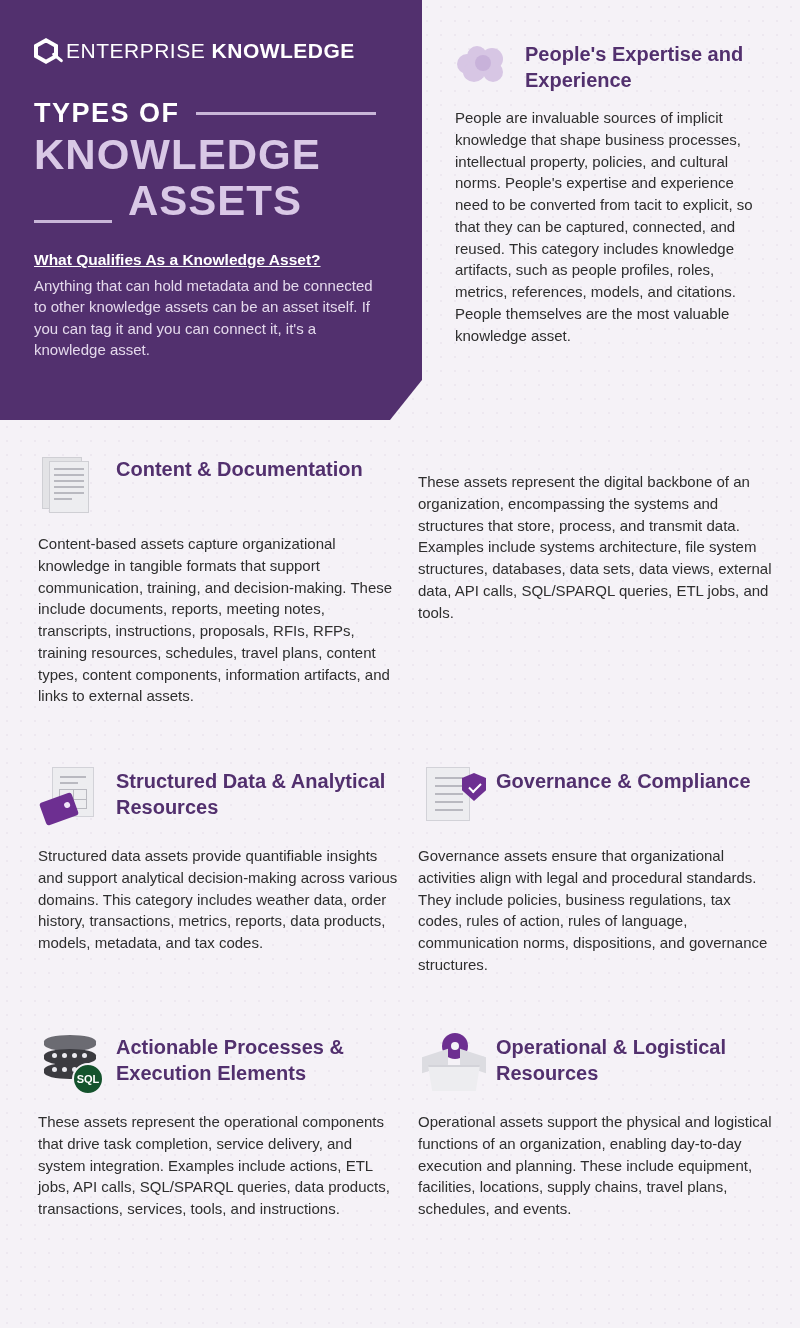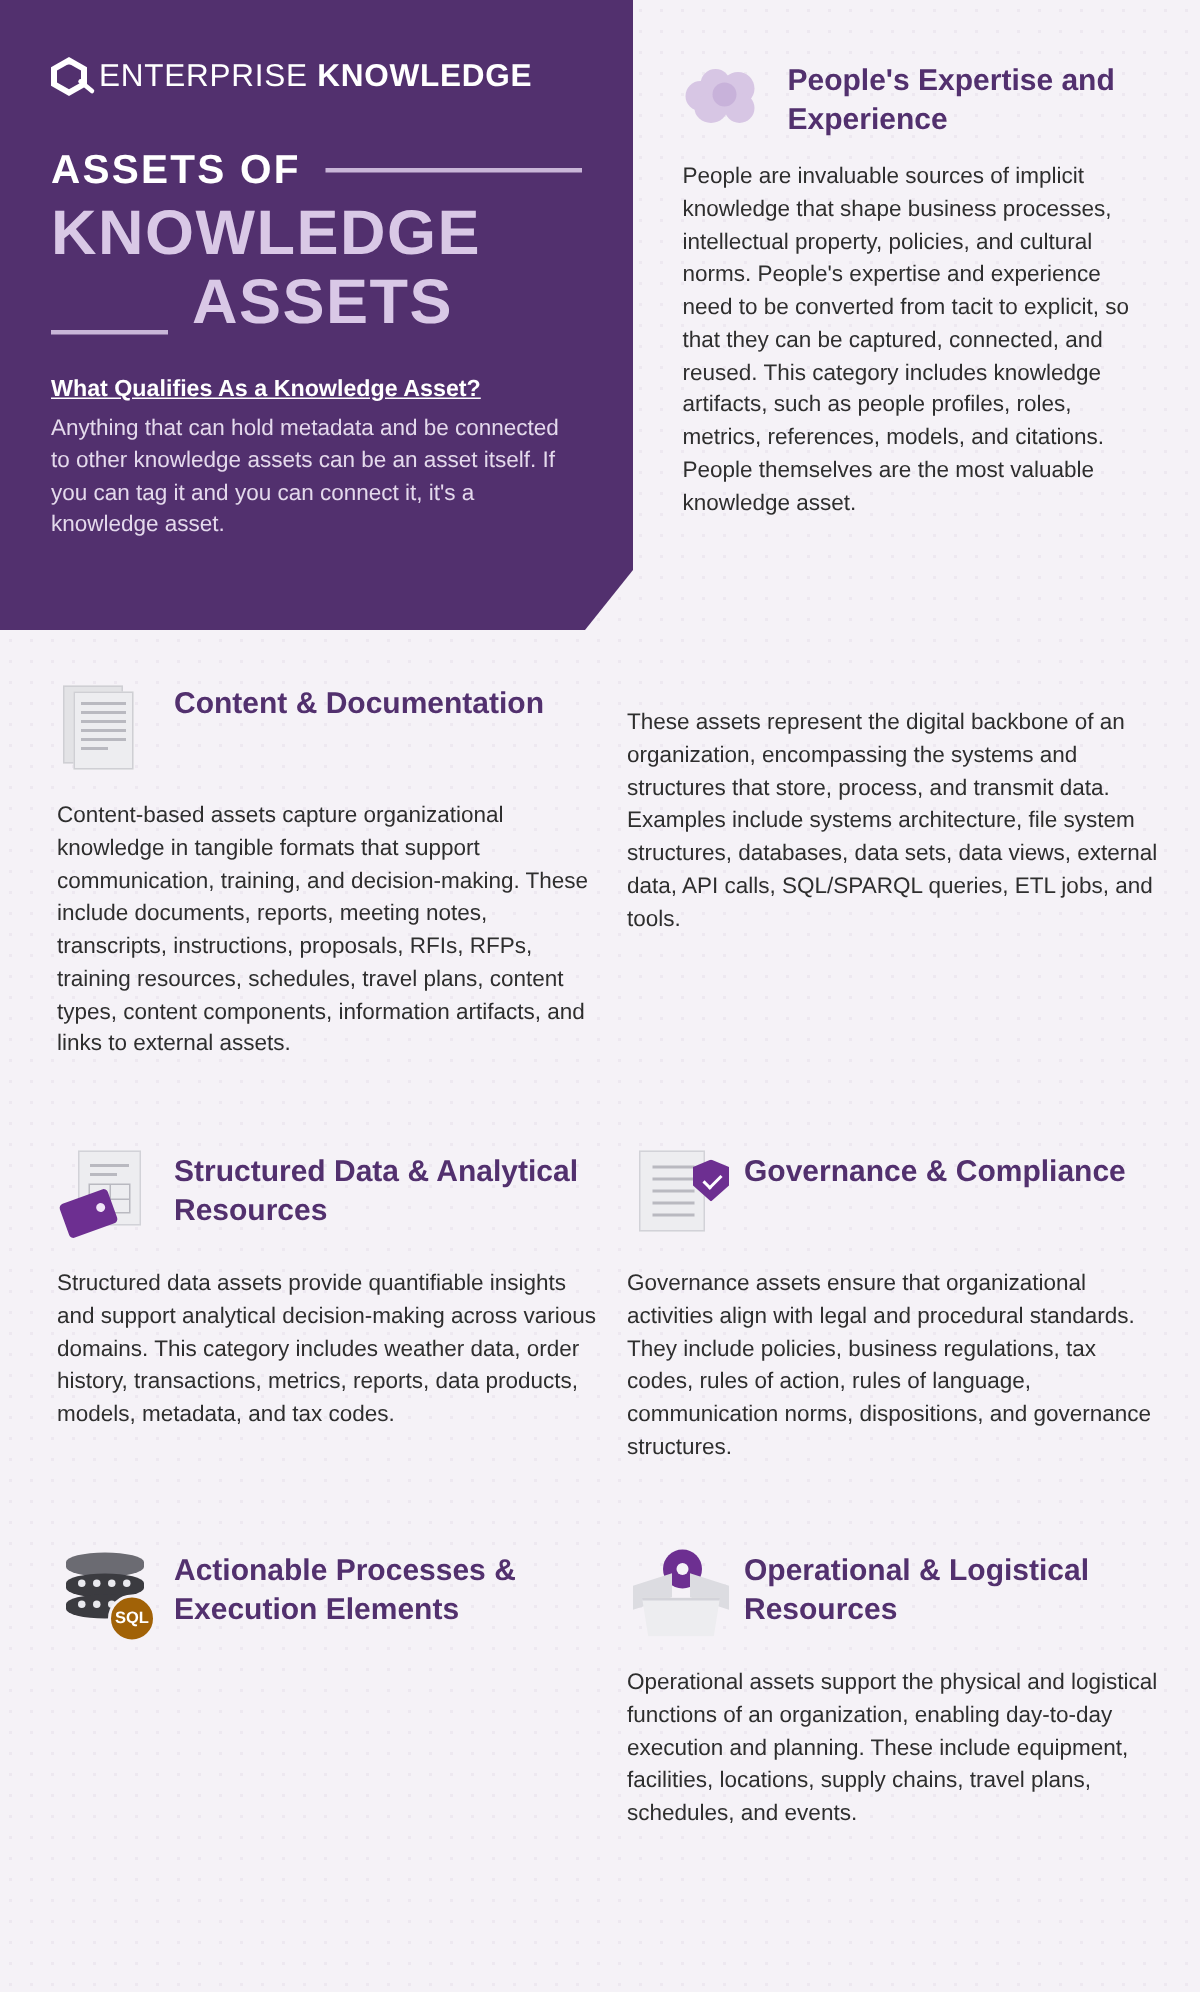--- a/index.html
+++ b/index.html
@@ -330,21 +330,21 @@
   }
   .sqldb .dots i:nth-child(1){ left:0; }
   .sqldb .dots i:nth-child(2){ left:10px; }
   .sqldb .dots i:nth-child(3){ left:20px; }
   .sqldb .dots i:nth-child(4){ left:30px; }
   .sqldb .d1 { top: 20px; }
   .sqldb .d2 { top: 34px; }
   .sqldb .badge {
     position:absolute; left: 28px; top: 30px;
     width: 32px; height: 32px; border-radius: 50%;
-    background:#a16207; color:#fff;
+    background:#14532d; color:#fff;
     font-size: 11px; font-weight:700;
     display:flex; align-items:center; justify-content:center;
     border: 2px solid #f5f2f7;
   }
 
   
   .box { position:absolute; left: 2px; top: 0; width: 68px; height: 62px; }
   .box .gear2 {
     position:absolute; left: 22px; top: 0;
     width: 26px; height: 26px; border-radius:50%;
@@ -390,21 +390,21 @@
   <section class="hero">
     <div class="brand">
       <span class="brand-mark">
         <span class="hexmark"></span>
         <span class="hextail"></span>
       </span>
       <span class="brand-text"><span>ENTERPRISE</span> <b>KNOWLEDGE</b></span>
     </div>
 
     <div class="title-1">
-      <span>ASSETS OF</span>
+      <span>TYPES OF</span>
       <span class="rule"></span>
     </div>
     <div class="title-2">KNOWLEDGE</div>
     <div class="title-3-row">
       <span class="rule"></span>
       <span class="title-3">ASSETS</span>
     </div>
 
     <div class="hero-sub">What Qualifies As a Knowledge Asset?</div>
     <p class="hero-body">Anything that can hold metadata and be connected to other knowledge assets can be an asset itself. If you can tag it and you can connect it, it's a knowledge asset.</p>
@@ -522,20 +522,21 @@
                 <i></i>
               </span>
             <span class="badge">SQL</span>
           </span>
         </span>
         <span class="headwrap">
           <span class="card-rule"></span>
           <span class="card-title">Actionable Processes &amp; Execution Elements</span>
         </span>
       </div>
+      <p class="card-body">These assets represent the operational components that drive task completion, service delivery, and system integration. Examples include actions, ETL jobs, API calls, SQL/SPARQL queries, data products, transactions, services, tools, and instructions.</p>
     </section>
 
     <section class="cell col-r row-3">
       <div class="card-head">
         <span class="icon">
           <span class="box">
             <span class="gear2"></span>
             <span class="flapL"></span>
             <span class="flapR"></span>
             <span class="body"></span>

